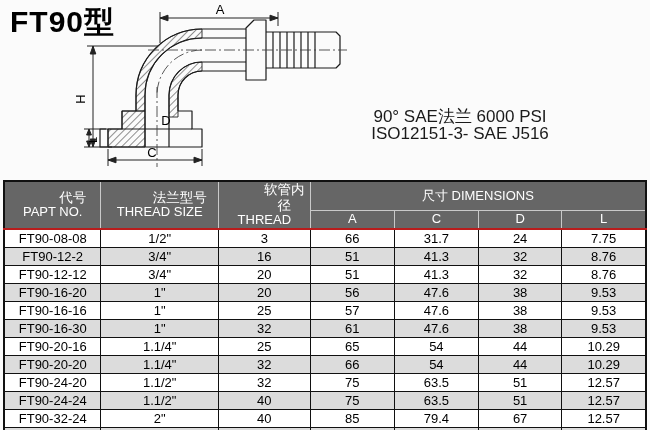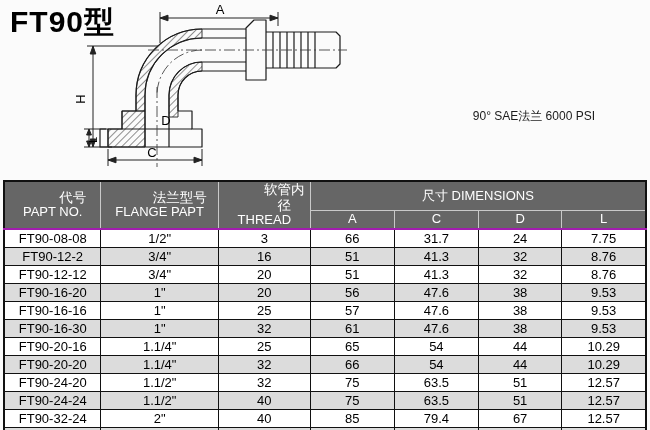--- a/index.html
+++ b/index.html
@@ -9,42 +9,42 @@
     color:#111;position:relative;overflow:hidden;
   }
   .page{position:absolute;inset:0;width:650px;height:322px;}
   .title{
     position:absolute;left:10px;top:2px;
     font-size:30px;font-weight:bold;letter-spacing:1px;color:#000;
   }
   .drawing{position:absolute;left:50px;top:2px;}
   .spec-text{
     position:absolute;left:325px;top:108px;width:270px;
-    text-align:right;font-size:12px;line-height:17px;color:#1a1a1a;
+    text-align:center;font-size:17px;line-height:17px;color:#1a1a1a;
   }
   .spec-text div{white-space:nowrap;}
   table.dim{
     position:absolute;left:3px;top:180px;width:644px;
     border-collapse:collapse;border:2px solid #111;
     table-layout:fixed;
   }
   table.dim th{
     background:#666666;color:#ffffff;font-weight:normal;
     border:1px solid #c9c9c9;padding:0;line-height:1.15;
     font-size:13px;vertical-align:middle;
   }
   table.dim th .cn{font-size:13.5px;margin-left:40px;}
   table.dim td{
     border:1px solid #111;text-align:center;font-size:13px;
     padding:0;height:17px;background:#fff;color:#000;
   }
   table.dim tr.h1 th{height:27px;}
   table.dim tr.h2 th{height:16px;font-size:13px;}
   table.dim tbody tr:nth-child(even) td{background:#dcdcdc;}
-  table.dim tbody tr:first-child td{border-top:2px solid #a21caf;}
+  table.dim tbody tr:first-child td{border-top:2px solid #b91c1c;}
   svg text{font-family:"Liberation Sans","DejaVu Sans",sans-serif;}
 </style>
 </head>
 <body>
 
 <div class="page">
 
   <div class="title">FT90型</div>
 
   <svg class="drawing" width="305" height="176" viewBox="50 3 305 176">
@@ -124,41 +124,42 @@
       <text x="220" y="15">A</text>
       <text x="85" y="100" transform="rotate(-90 85 100)">H</text>
       <text x="166" y="126">D</text>
       <text x="97" y="141" font-size="11" transform="rotate(-90 97 141)">L</text>
       <text x="152" y="158">C</text>
     </g>
   </svg>
 
   <div class="spec-text">
     <div>90°  SAE法兰 6000 PSI</div>
+    <div>ISO12151-3- SAE J516</div>
   </div>
 
   <table class="dim">
     <colgroup>
       <col style="width:15.1%">
         <col style="width:18.3%">
         <col style="width:14.3%">
       <col style="width:13.1%">
         <col style="width:13.1%">
         <col style="width:13.0%">
         <col style="width:13.1%">
     </colgroup>
     <thead>
       <tr class="h1">
         <th rowspan="2">
           <div class="cn">代号</div>
           <div>PAPT NO.</div>
         </th>
         <th rowspan="2">
           <div class="cn">法兰型号</div>
-          <div>FLANGE PAPT</div>
+          <div>THREAD SIZE</div>
         </th>
         <th rowspan="2">
           <div class="cn">软管内径</div>
           <div>THREAD</div>
         </th>
         <th colspan="4">尺寸  DIMENSIONS</th>
       </tr>
       <tr class="h2">
         <th>A</th>
         <th>C</th>

